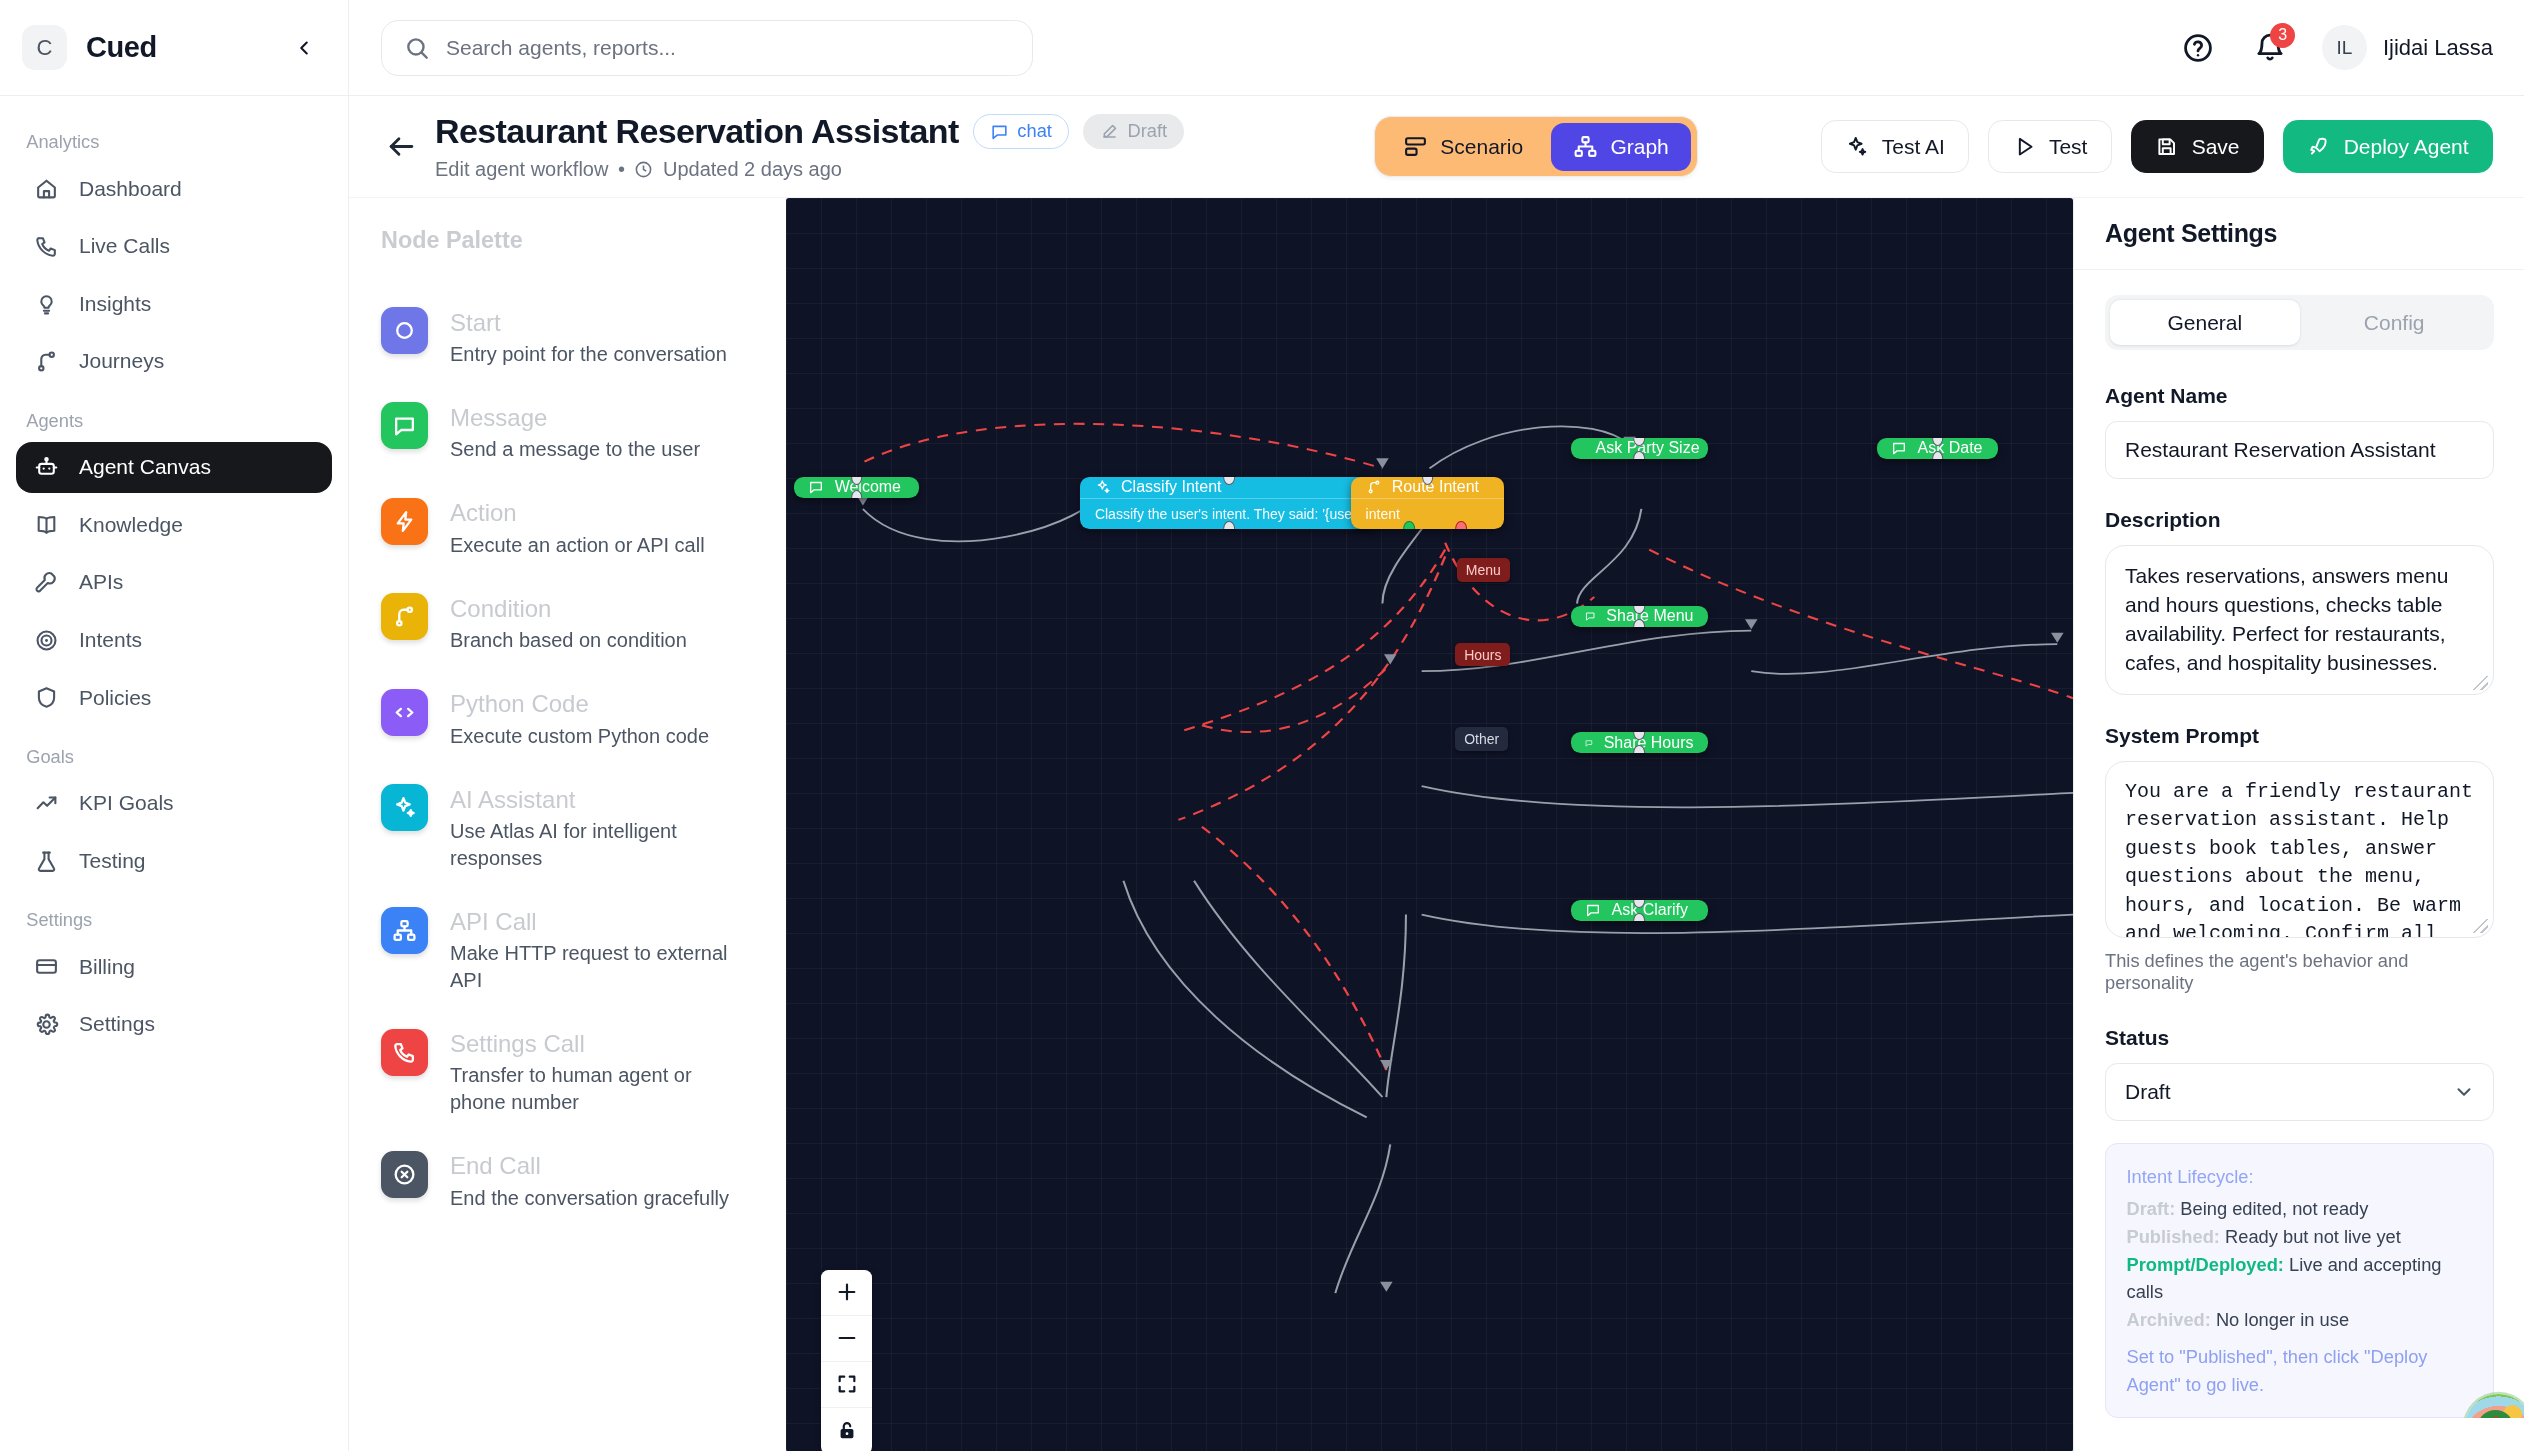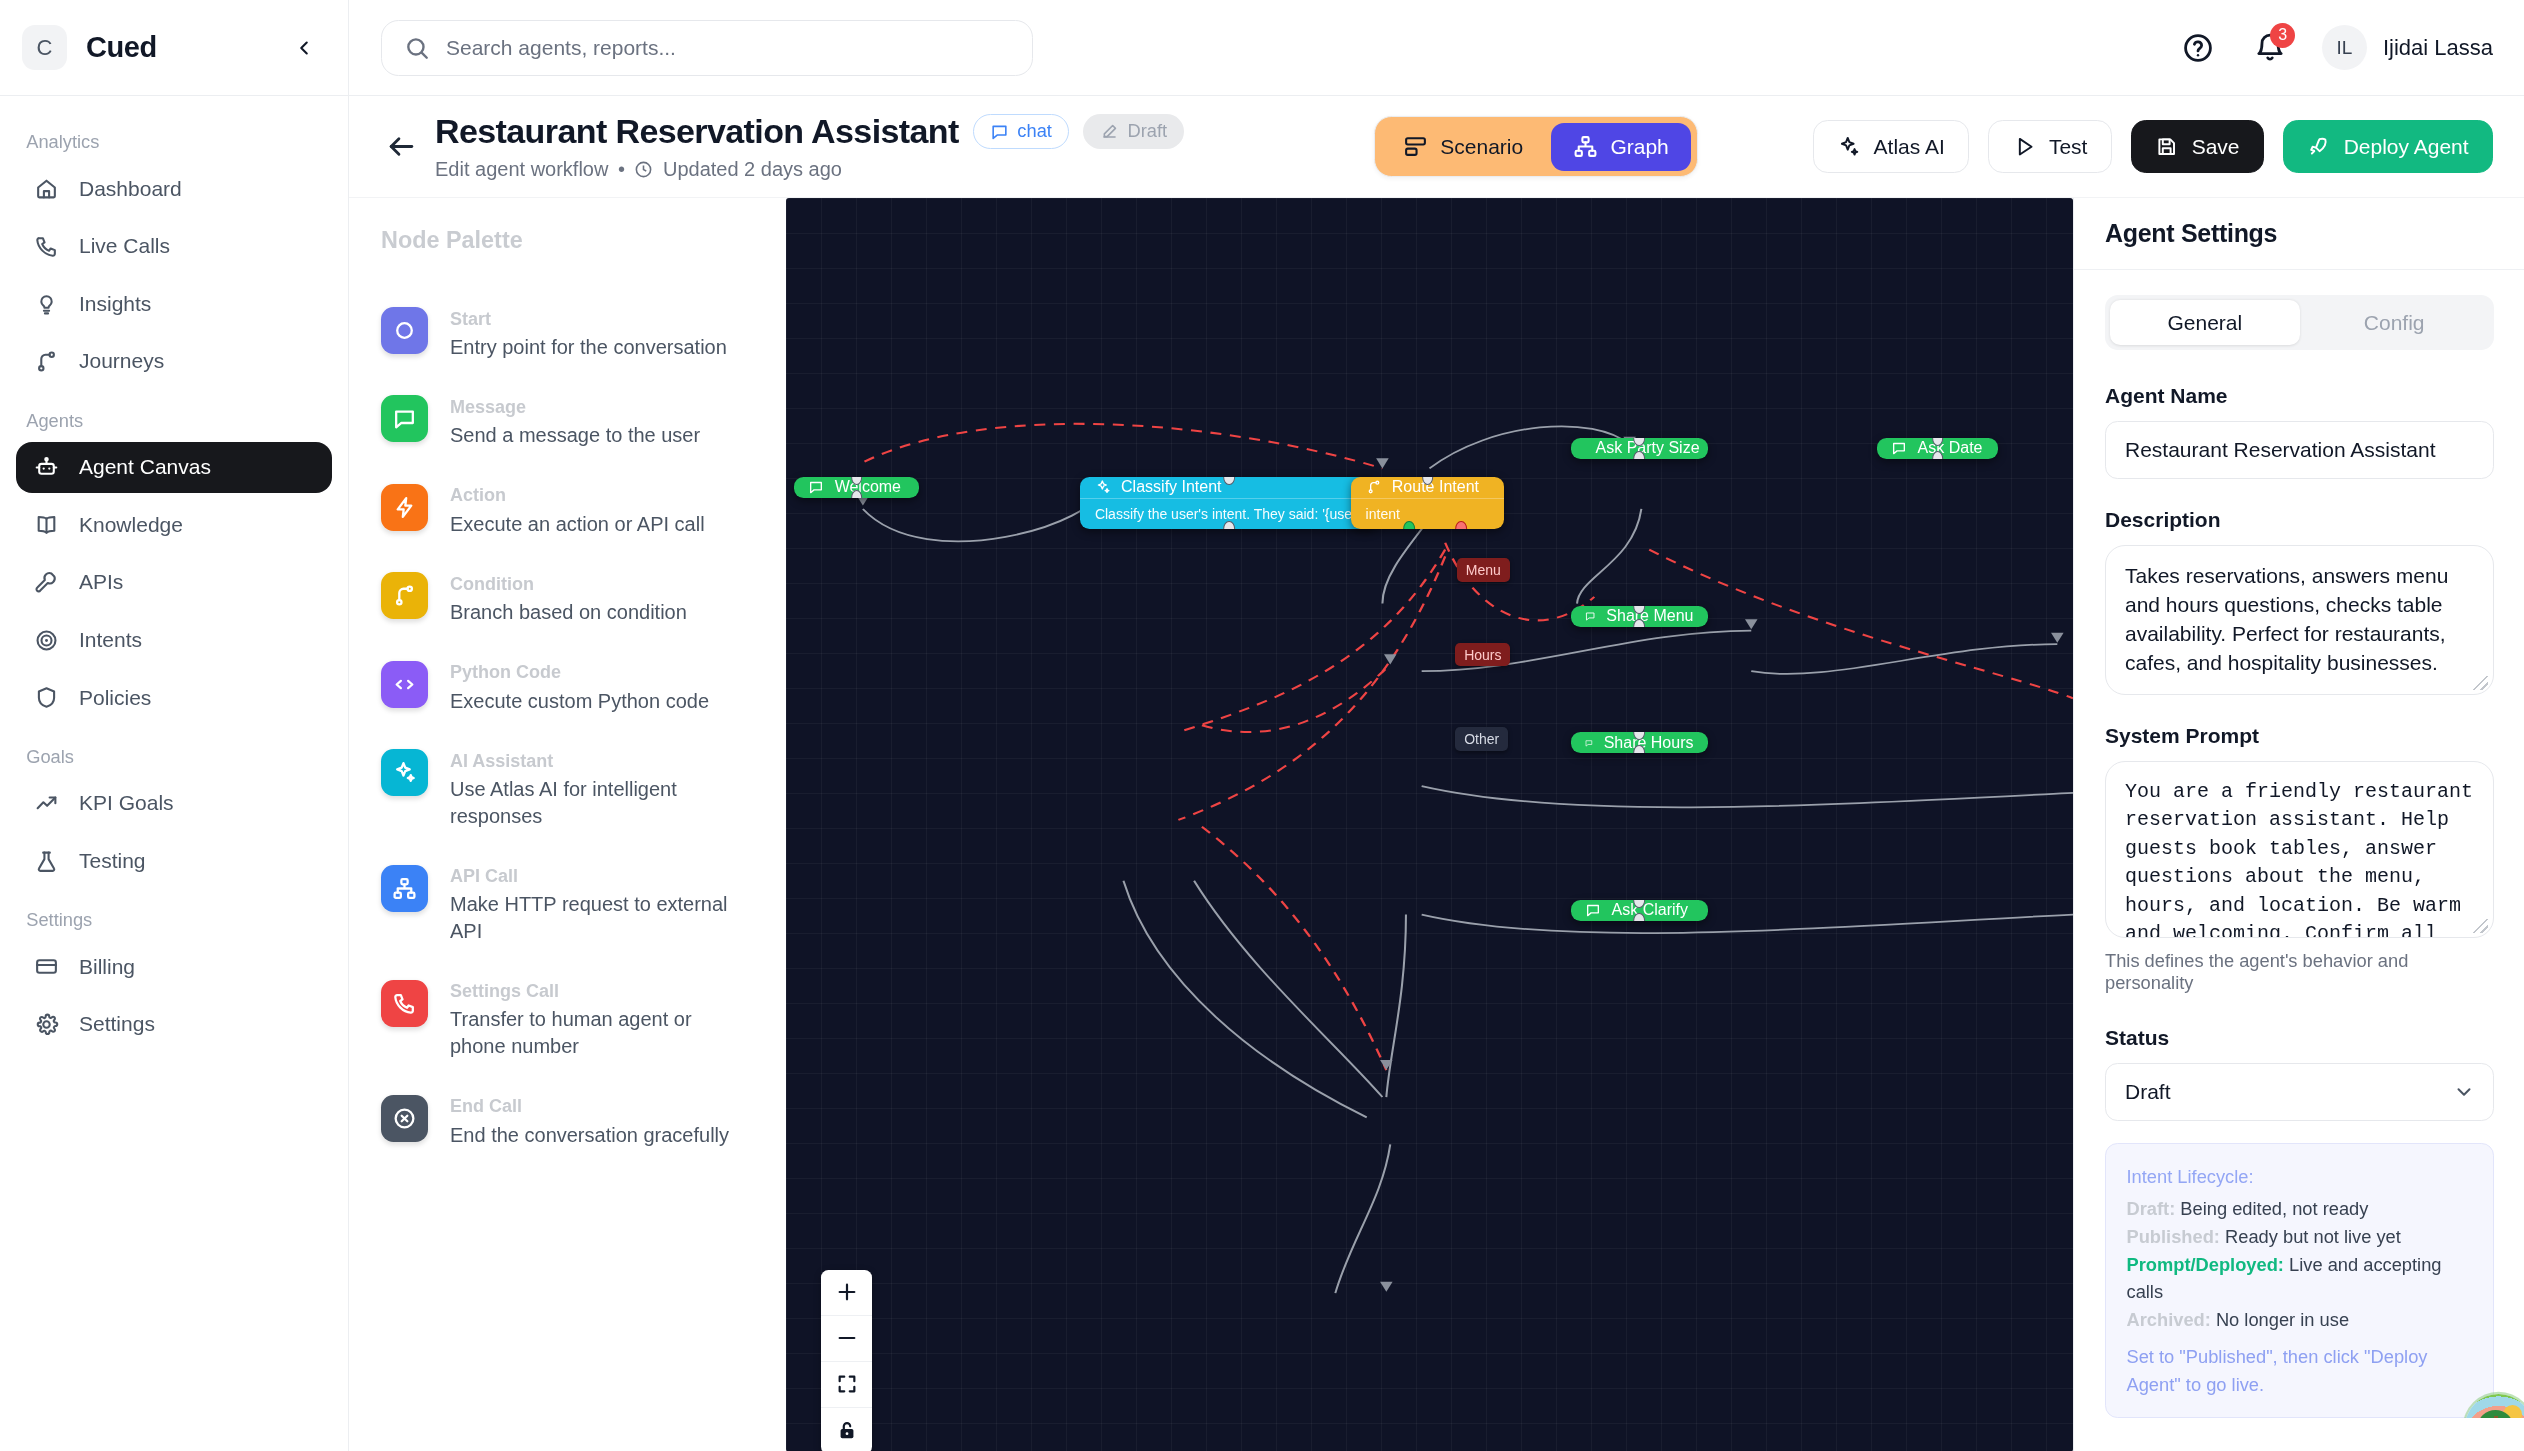--- a/index.html
+++ b/index.html
@@ -121,21 +121,21 @@
   .palette { width: 437px; flex: 0 0 437px; padding: 29px 32px 0 32px; background: #fff; }
   .palette-title { font-size: 23.4px; color: #c9ccd1; font-weight: 600; margin-bottom: 53px; }
   .pal-item { display: flex; gap: 22px; margin-bottom: 35px; cursor: grab; align-items: flex-start; }
   .pal-ico {
     width: 47px; height: 47px; border-radius: 12.4px; flex: 0 0 47px;
     display: flex; align-items: center; justify-content: center;
     box-shadow: 0 2.2px 5.1px rgba(0,0,0,.13);
   }
   .pal-ico svg { width: 25px; height: 25px; stroke: #fff; fill: none; stroke-width: 2.2; stroke-linecap: round; stroke-linejoin: round; }
   .pal-txt { padding-top: 1.5px; }
-  .pal-name { font-size: 18px; color: #c7cacf; font-weight: 700; margin-bottom: 4.4px; }
+  .pal-name { font-size: 24px; color: #c7cacf; font-weight: 400; margin-bottom: 4.4px; }
   .pal-desc { font-size: 20px; color: #4b5563; line-height: 1.33; max-width: 292px; }
 
   
   .canvas {
     flex: 1; position: relative; overflow: hidden;
     background:
       linear-gradient(rgba(255,255,255,.045) 1.5px, transparent 1.5px) 0 0/35px 35px,
       linear-gradient(90deg, rgba(255,255,255,.045) 1.5px, transparent 1.5px) 0 0/35px 35px,
       #0f1326;
     border-radius: 2.9px; margin: 0;
@@ -456,21 +456,21 @@
           <span>Graph</span>
         </div>
       </div>
 
       <div class="head-actions">
         <div class="btn">
           <svg viewBox="0 0 24 24">
               <path d="M11 3l1.7 4.3L17 9l-4.3 1.7L11 15l-1.7-4.3L5 9l4.3-1.7z"></path>
               <path d="M18 14.5l.8 2 2 .8-2 .8-.8 2-.8-2-2-.8 2-.8z"></path>
             </svg>
-          <span>Atlas AI</span>
+          <span>Test AI</span>
         </div>
         <div class="btn">
           <svg viewBox="0 0 24 24">
               <polygon points="7 4 19 12 7 20"></polygon>
             </svg>
           <span>Test</span>
         </div>
         <div class="btn btn-dark">
           <svg viewBox="0 0 24 24">
               <path d="M4.5 4.5h11.2L19.5 8.3V19.5H4.5z"></path>

